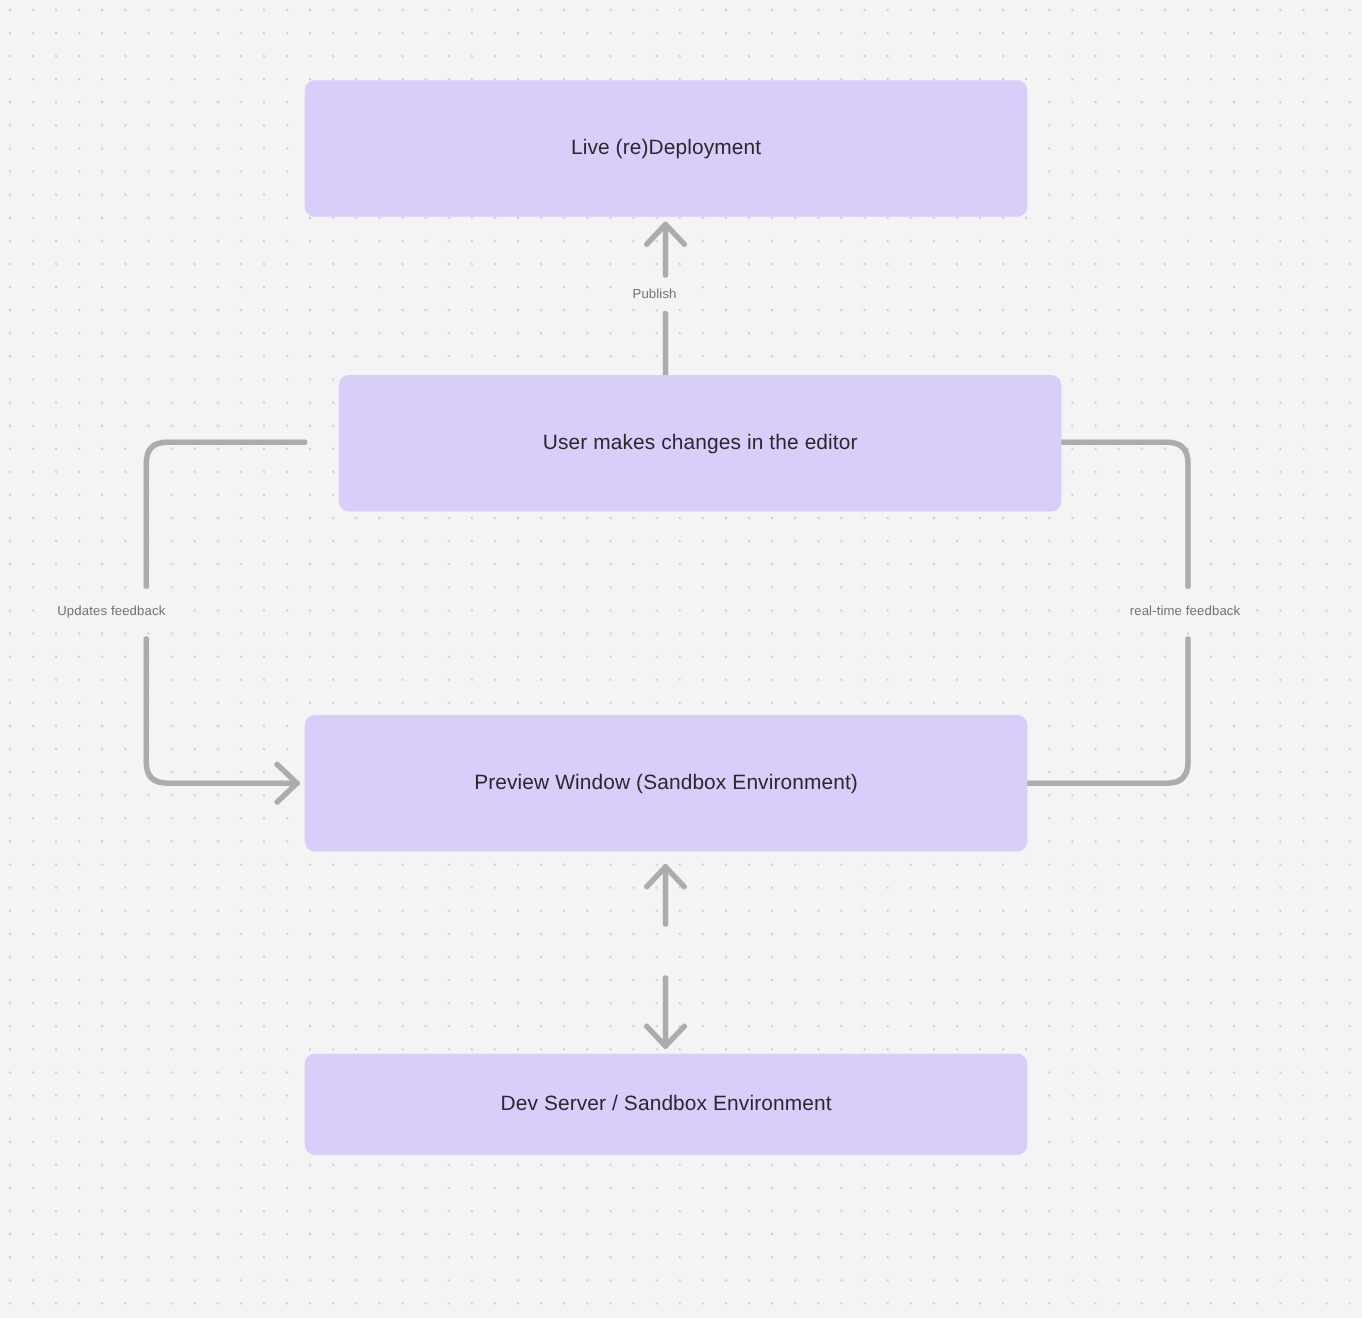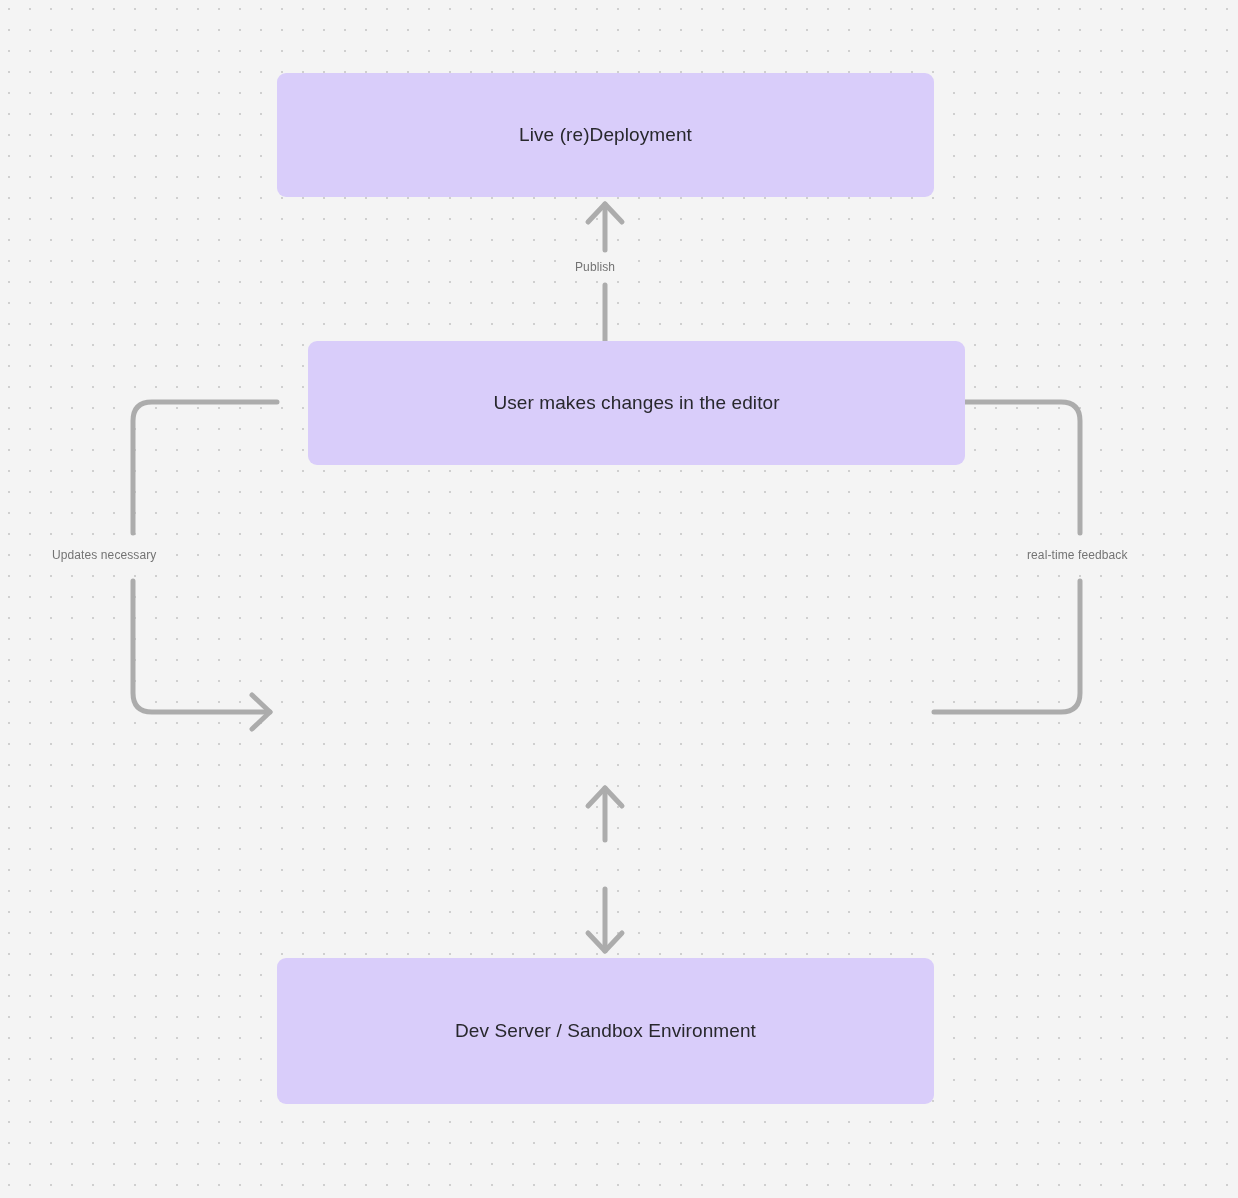--- a/index.html
+++ b/index.html
@@ -40,21 +40,21 @@
     letter-spacing: 0.1px;
   }
   .node-label {
     pointer-events: none;
     white-space: nowrap;
   }
 
   #node-live-deployment { left: 277px; top: 73px;  width: 657px; height: 124px; }
   #node-user-changes    { left: 277px; top: 341px; width: 657px; height: 124px; margin-left: 31px; }
   #node-preview-window  { left: 277px; top: 650px; width: 657px; height: 124px; }
-  #node-dev-server      { left: 277px; top: 958px; width: 657px; height: 146px; }
+  #node-dev-server      { left: 277px; top: 958px; width: 657px; height: 92px; }
 
   
   #connector-layer {
     position: absolute;
     left: 0;
     top: 0;
     width: 1238px;
     height: 1198px;
     pointer-events: none;
   }
@@ -115,25 +115,28 @@
   </svg>
 
   <div class="node" id="node-live-deployment">
     <span class="node-label">Live (re)Deployment</span>
   </div>
 
   <div class="node" id="node-user-changes">
     <span class="node-label">User makes changes in the editor</span>
   </div>
 
+  <div class="node" id="node-preview-window">
+    <span class="node-label">Preview Window (Sandbox Environment)</span>
+  </div>
 
   <div class="node" id="node-dev-server">
     <span class="node-label">Dev Server / Sandbox Environment</span>
   </div>
 
   <div class="edge-label" id="edge-label-publish">Publish</div>
 
-  <div class="edge-label" id="edge-label-updates">Updates necessary</div>
+  <div class="edge-label" id="edge-label-updates">Updates feedback</div>
 
   <div class="edge-label" id="edge-label-feedback">real-time feedback</div>
 
 
 </div>
 
 </body></html>

